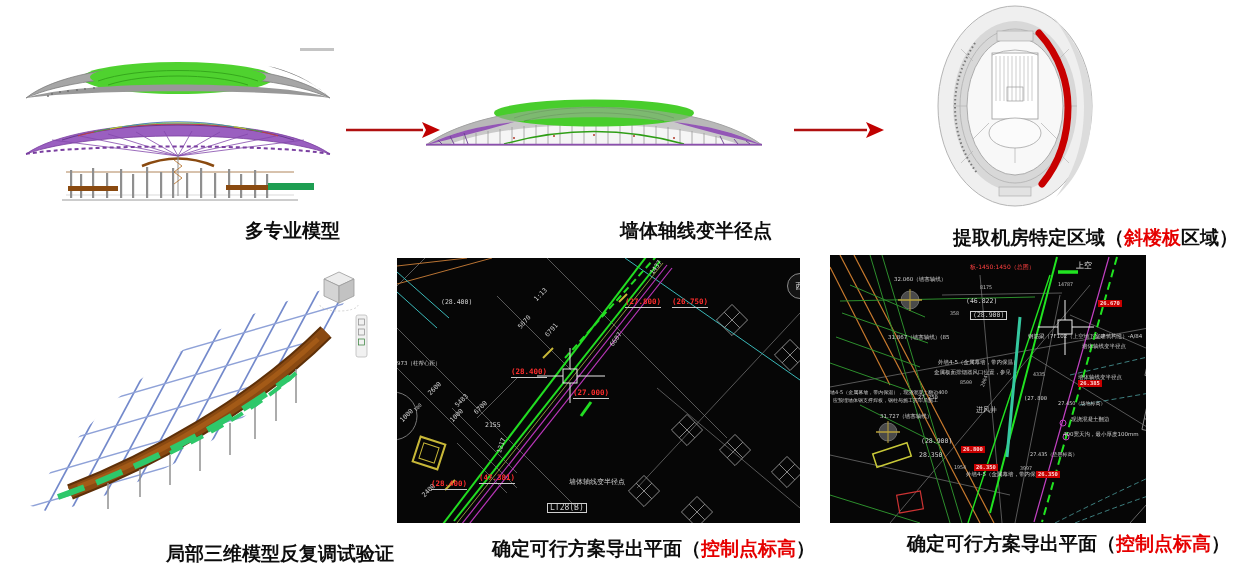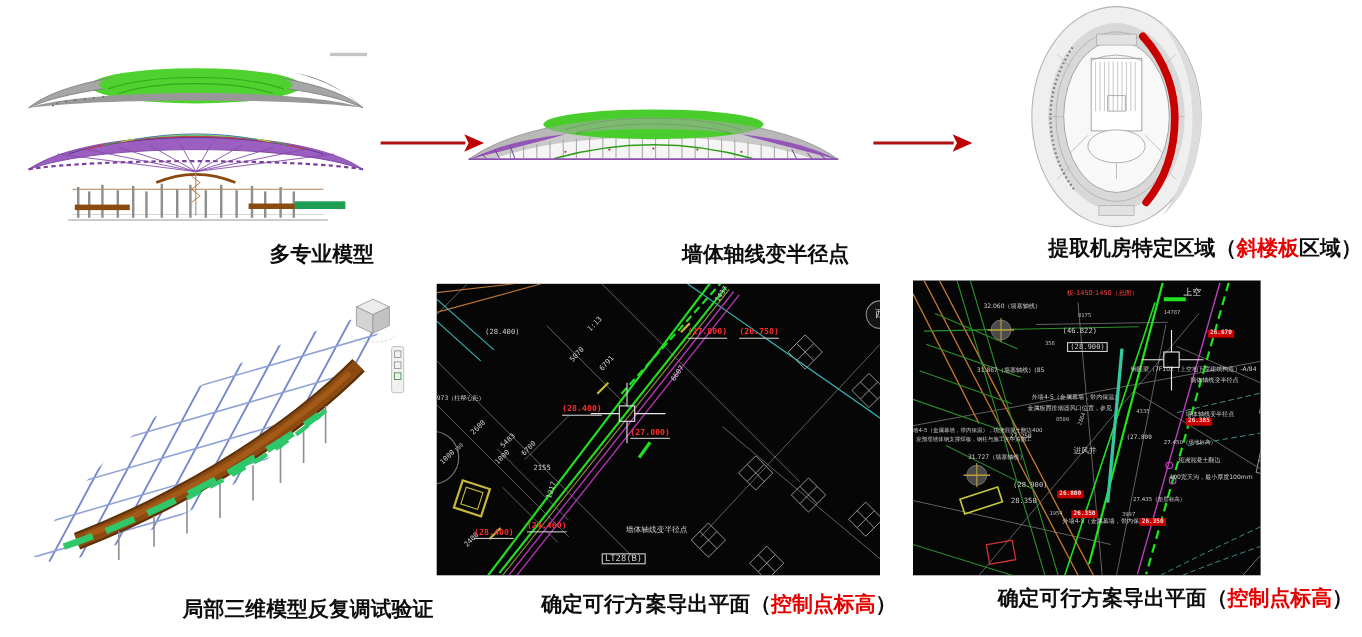--- a/index.html
+++ b/index.html
@@ -205,21 +205,21 @@
       <ellipse cx="80" cy="130" rx="26" ry="15" fill="#fbfbfb" stroke="#999" stroke-width=".7"></ellipse>
       <path d="M54 120 L38 136 M106 120 L122 136 M80 145 L80 160" stroke="#a5a5a5" stroke-width=".6"></path>
       <rect x="62" y="28" width="36" height="10" fill="#e2e2e2" stroke="#a5a5a5" stroke-width=".6"></rect>
       <rect x="64" y="184" width="32" height="9" fill="#e2e2e2" stroke="#a5a5a5" stroke-width=".6"></rect>
       <path d="M104 30 C126 54 133 82 133 104 C133 130 126 158 107 181" stroke="#c80000" stroke-width="7" fill="none" stroke-linecap="round"></path>
     </svg>
   </div>
 
   <div class="cap" style="left:20px;top:218px;width:320px;"><span>多专业模型</span></div>
   <div class="cap" style="left:420px;top:218px;width:352px;"><span>墙体轴线变半径点</span></div>
-  <div class="cap" style="left:850px;top:213px;width:388px;"><span>提取机房特定区域（</span><span class="red">斜楼板</span><span>区域）</span></div>
+  <div class="cap" style="left:850px;top:225px;width:388px;"><span>提取机房特定区域（</span><span class="red">斜楼板</span><span>区域）</span></div>
 
   <div class="panel" style="left:18px;top:257px;width:376px;height:264px;background:#fff;">
     <svg viewBox="0 0 376 264" width="376" height="264">
       <defs>
           <clipPath id="cres">
             <path d="M10 248 C66 158 160 66 338 24 C300 98 215 205 34 256 Z"></path>
           </clipPath>
         </defs>
       <g clip-path="url(#cres)">
         <g stroke="#7389cb" stroke-width="1.7">
@@ -378,21 +378,21 @@
     <span class="lab cw" style="left:88px;top:164px;">2155</span>
     <span class="lab cw" style="left:99px;top:194px;transform:rotate(-72deg);">1217</span>
     <span class="lab cw" style="left:24px;top:236px;transform:rotate(-45deg);">2400</span>
     <span class="lab cj" style="left:172px;top:221px;font-size:7px;">墙体轴线变半径点</span>
     <span class="lab cw boxed" style="left:150px;top:245px;font-size:8px;">LT28(B)</span>
     <span class="lab cr" style="left:228px;top:40px;">(27.800)</span>
     <span class="lab cr" style="left:260px;top:40px;margin-left:15px;">(26.750)</span>
     <span class="lab cr" style="left:114px;top:110px;">(28.400)</span>
     <span class="lab cr" style="left:176px;top:131px;">(27.000)</span>
     <span class="lab cr" style="left:34px;top:222px;">(28.400)</span>
-    <span class="lab cr" style="left:82px;top:216px;">(24.460)</span>
+    <span class="lab cr" style="left:82px;top:216px;">(47.381)</span>
     <div class="compass" style="left:390px;top:15px;"><span>西</span></div>
   </div>
 
   <div class="panel cad" style="left:830px;top:255px;width:316px;height:268px;">
     <svg viewBox="0 0 378 268" width="378" height="268" style="position:absolute;left:0;top:0;">
       <g stroke="#8f8f8f" stroke-width=".6">
         <line x1="112" y1="40" x2="232" y2="38"></line>
           <line x1="0" y1="132" x2="378" y2="62"></line>
         <line x1="150" y1="20" x2="172" y2="268"></line>
           <line x1="230" y1="40" x2="185" y2="268"></line>

